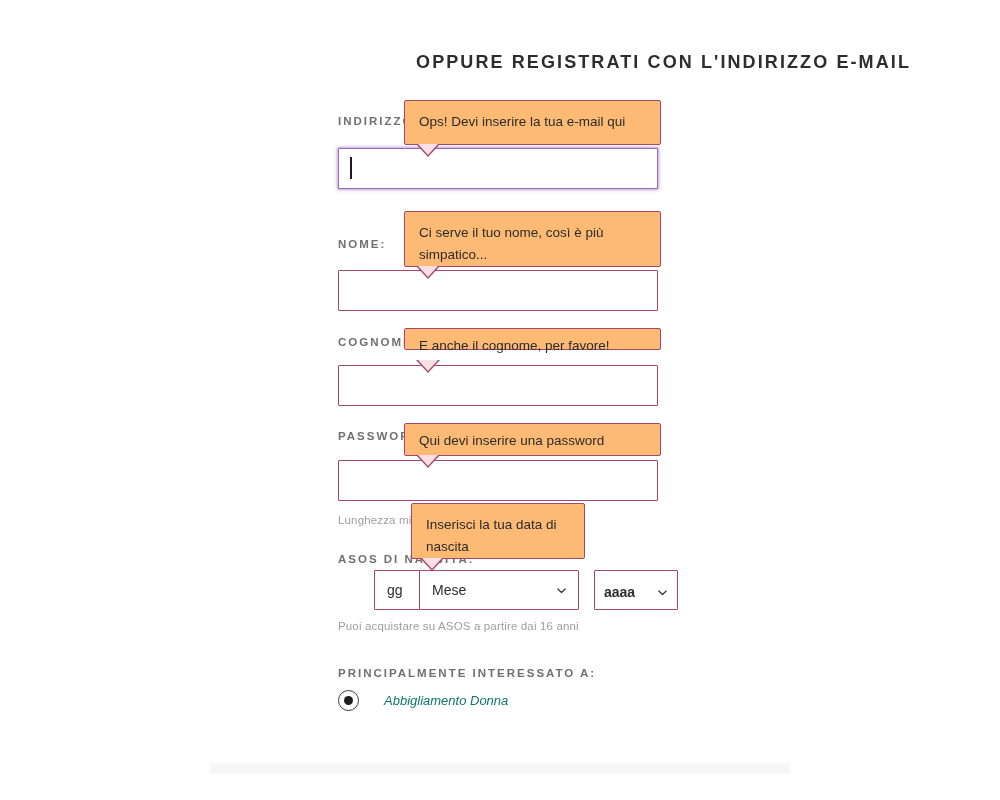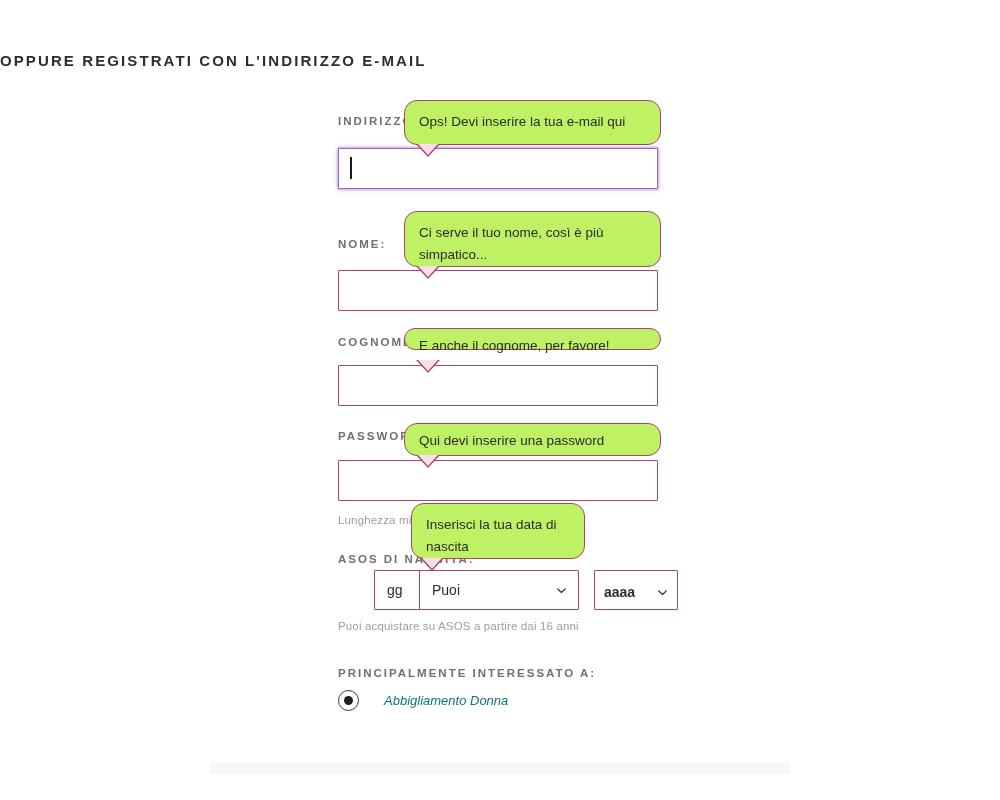--- a/index.html
+++ b/index.html
@@ -22,22 +22,22 @@
     width: 1000px;
     height: 800px;
   }
 
   
   .section-heading {
     position: absolute;
     left: 0;
     top: 52px;
     width: 911px;
-    text-align: left;
-    font-size: 15px;
+    text-align: right;
+    font-size: 18px;
     font-weight: bold;
     letter-spacing: 2.1px;
     color: #2d2d2d;
   }
 
   .field-label {
     position: absolute;
     font-size: 11.5px;
     font-weight: bold;
     letter-spacing: 2.0px;
@@ -77,23 +77,23 @@
     font-size: 11.5px;
     color: #9d9da4;
     letter-spacing: 0.15px;
     white-space: nowrap;
   }
 
   
   .tooltip {
     position: absolute;
     box-sizing: border-box;
-    background: #bef264;
+    background: #fdba74;
     border: 1.6px solid #a6466b;
-    border-radius: 13px;
+    border-radius: 2px;
     color: #2b2b2b;
     font-size: 13.5px;
     line-height: 22px;
     padding: 10px 10px 10px 14px;
     z-index: 30;
   }
   .tooltip .t-line { display: block; white-space: nowrap; }
 
   .tooltip-arrow, .tooltip-arrow-border {
     position: absolute;
@@ -234,21 +234,21 @@
   <div class="select-box" style="left:338px; top:570px; width:70px;margin-left:36px;">
     <span class="sel-value">gg</span>
     <span class="chev">
       <svg viewBox="0 0 12 12" width="11" height="11">
         <path d="M2 4.3 L6 8.2 L10 4.3" fill="none" stroke="#3a3a3a" stroke-width="1.4" stroke-linecap="round" stroke-linejoin="round"></path>
       </svg>
     </span>
   </div>
 
   <div class="select-box" style="left:419px; top:570px; width:160px;">
-    <span class="sel-value">Puoi</span>
+    <span class="sel-value">Mese</span>
     <span class="chev">
       <svg viewBox="0 0 12 12" width="11" height="11">
         <path d="M2 4.3 L6 8.2 L10 4.3" fill="none" stroke="#3a3a3a" stroke-width="1.4" stroke-linecap="round" stroke-linejoin="round"></path>
       </svg>
     </span>
   </div>
 
   <div class="select-box" style="left:594px; top:570px; width:84px; padding:4px 9px 0 9px;font-weight:bold;">
     <span class="sel-value">aaaa</span>
     <span class="chev">

